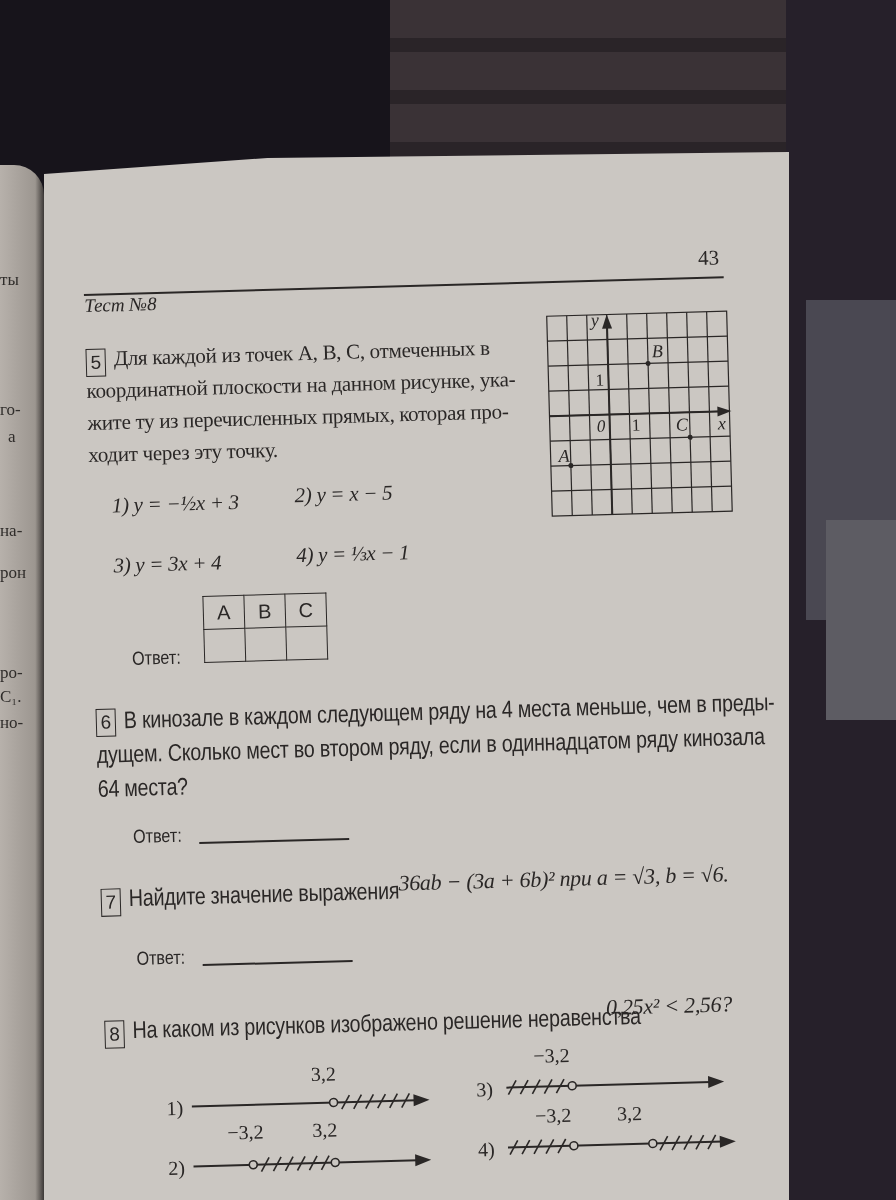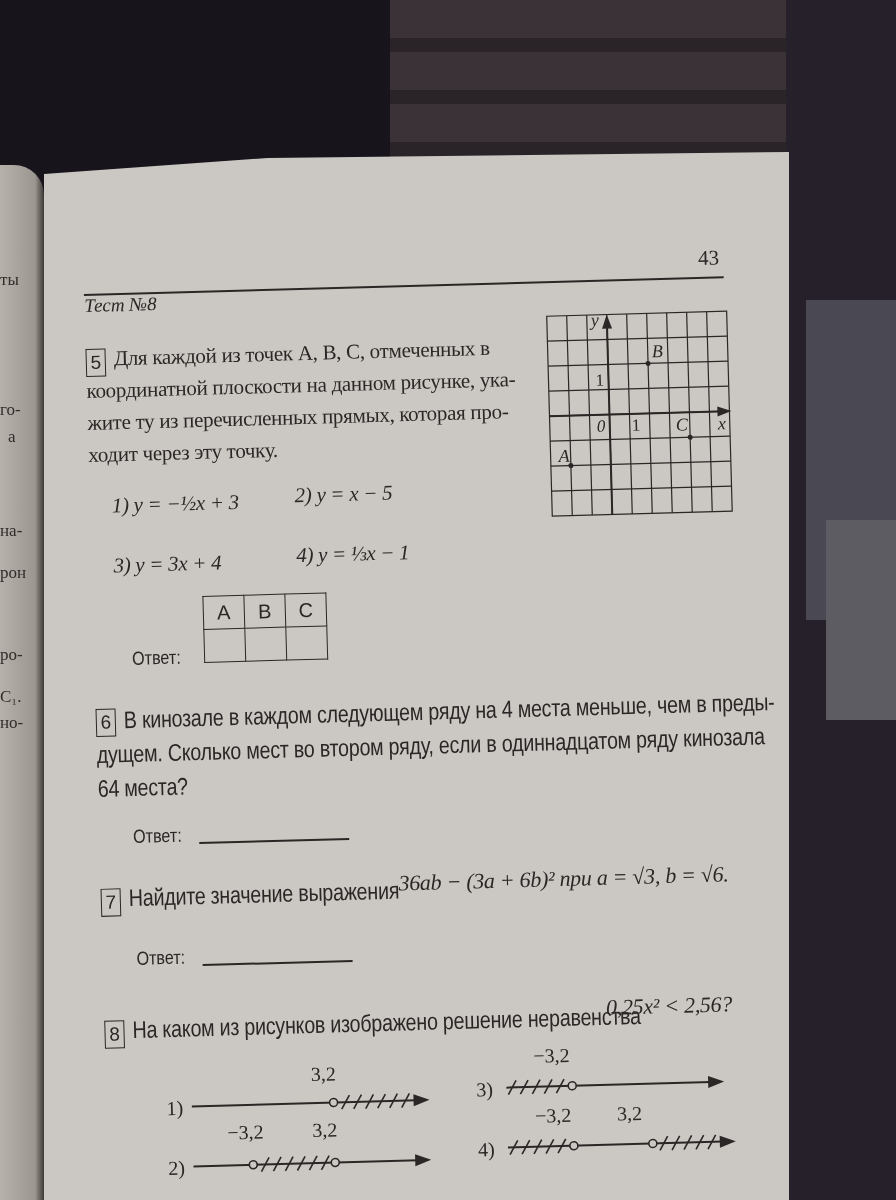--- a/index.html
+++ b/index.html
@@ -61,21 +61,21 @@
 <div class="bg-right-mid"></div>
 <div class="bg-right-low"></div>
 
 <div class="left-page">
   <div class="left-snips">
     <span style="top:105px">ты</span>
     <span style="top:235px">го-</span>
     <span style="top:262px;left:8px">а</span>
     <span style="top:356px">на-</span>
     <span style="top:398px">рон</span>
-    <span style="top:480px">ро-</span>
+    <span style="top:498px">ро-</span>
     <span style="top:522px">C₁.</span>
     <span style="top:548px">но-</span>
   </div>
 </div>
 
 <div class="page">
  <div class="page-inner">
   <div class="page-number">43</div>
   <div class="header-rule"></div>
   <div class="test-title">Тест №8</div>

